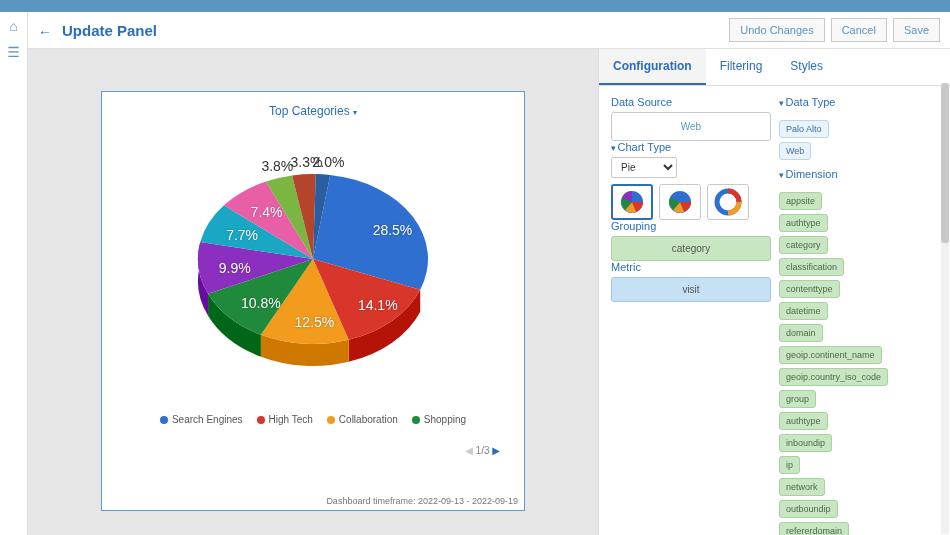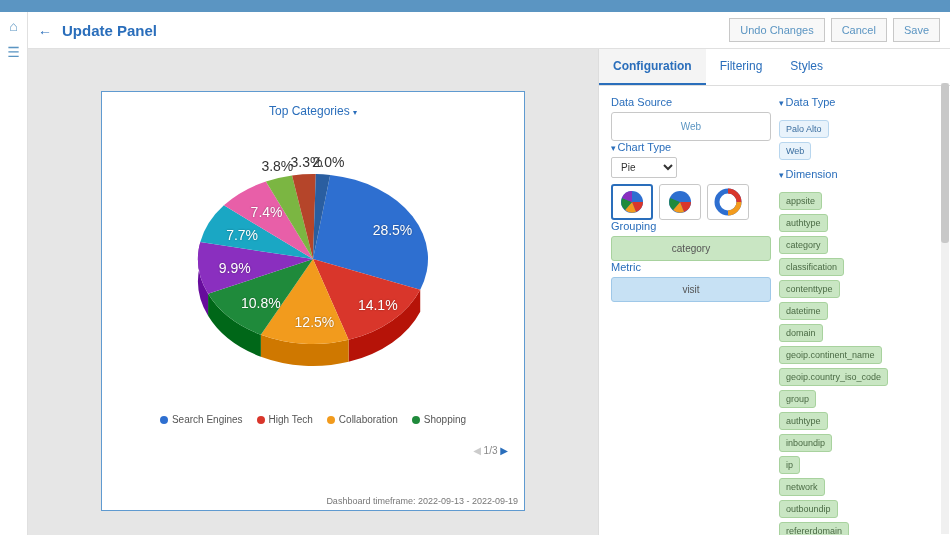--- a/index.html
+++ b/index.html
@@ -17,21 +17,21 @@
   .canvas { flex:1; background:#e6e6e6; padding:12px; position:relative; }
   .chart-card { background:#fff; border:1px solid #5f9ad0; width:424px; height:420px; margin:30px auto 0; position:relative; padding:12px; }
   .chart-title { text-align:center; color:#2a6ebb; font-size:12px; margin-bottom:6px; }
   .chart-title .caret { font-size:8px; }
   .pie-wrap { position:relative; width:300px; height:280px; margin:0 auto; }
   svg.pie { width:300px; height:280px; }
   .pct-label { position:absolute; font-size:14px; color:#fff; text-shadow:0 0 2px rgba(0,0,0,.4); font-weight:normal; }
   .legend { display:flex; justify-content:center; gap:14px; margin-top:10px; font-size:10px; color:#555; align-items:center; }
   .legend-item { display:flex; align-items:center; gap:4px; }
   .swatch { width:8px; height:8px; border-radius:50%; display:inline-block; }
-  .pager { position:absolute; right:16px; bottom:54px; font-size:10px; color:#888; }
+  .pager { position:absolute; right:24px; bottom:54px; font-size:10px; color:#888; }
   .pager .tri { color:#2a6ebb; cursor:pointer; }
   .pager .tri.dis { color:#ccc; }
   .timeframe { position:absolute; right:6px; bottom:4px; font-size:9px; color:#777; }
 
   .sidepanel { width:352px; border-left:1px solid #ddd; display:flex; flex-direction:column; background:#fff; position:relative; }
   .tabs { display:flex; border-bottom:1px solid #ddd; }
   .tab { padding:10px 14px; color:#2a6ebb; font-size:12px; cursor:pointer; }
   .tab.active { font-weight:bold; background:#f4f4f4; border-bottom:2px solid #2a6ebb; }
   .panel-body { flex:1; overflow:auto; padding:10px 12px 10px 12px; display:flex; gap:8px; }
   .col-left { width:160px; display:flex; flex-direction:column; }

